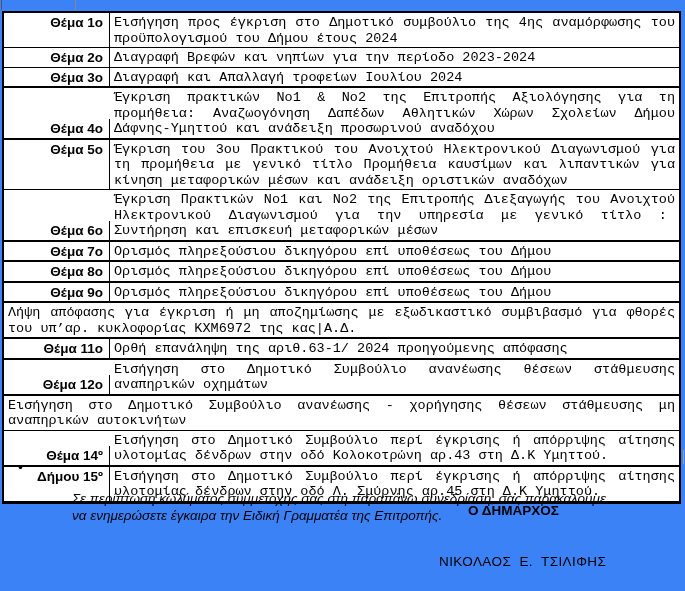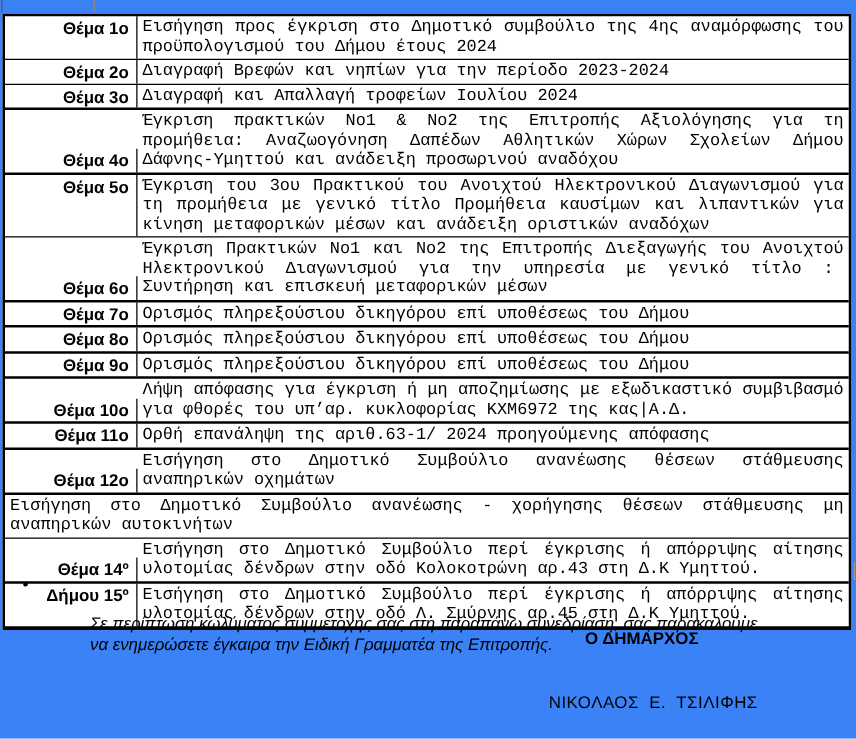--- a/index.html
+++ b/index.html
@@ -120,21 +120,20 @@
     </div>
     <div class="row bb2">
       <div class="cell-label">Θέμα 8ο</div>
       <div class="cell-text">Ορισμός πληρεξούσιου δικηγόρου επί υποθέσεως του Δήμου</div>
     </div>
     <div class="row bb2">
       <div class="cell-label">Θέμα 9ο</div>
       <div class="cell-text">Ορισμός πληρεξούσιου δικηγόρου επί υποθέσεως του Δήμου</div>
     </div>
     <div class="row bb2">
-      <div class="cell-label">Θέμα 10ο</div>
       <div class="cell-text">Λήψη απόφασης για έγκριση ή μη αποζημίωσης με εξωδικαστικό συμβιβασμό για φθορές του υπ’αρ. κυκλοφορίας ΚΧΜ6972 της κας|Α.Δ.</div>
     </div>
     <div class="row bb2">
       <div class="cell-label">Θέμα 11ο</div>
       <div class="cell-text">Ορθή επανάληψη της αριθ.63-1/ 2024 προηγούμενης απόφασης</div>
     </div>
     <div class="row bb2">
       <div class="cell-label">Θέμα 12ο</div>
       <div class="cell-text">Εισήγηση στο Δημοτικό Συμβούλιο ανανέωσης θέσεων στάθμευσης αναπηρικών οχημάτων</div>
     </div>

